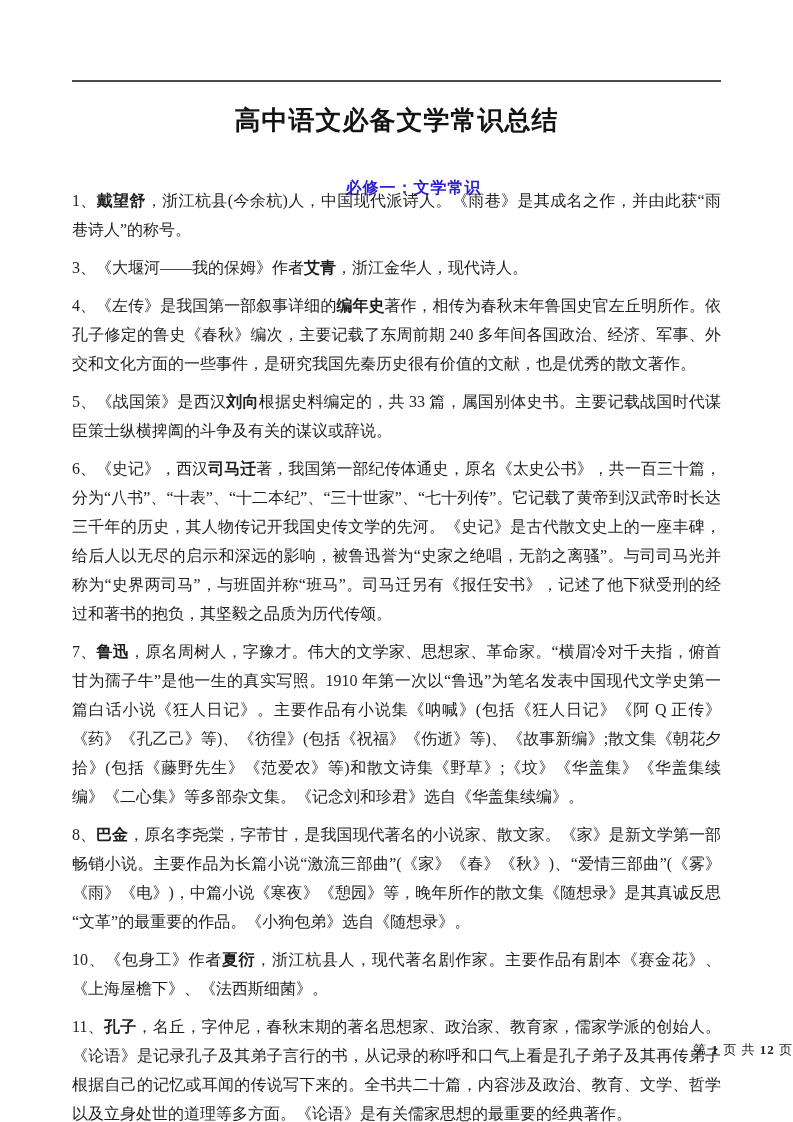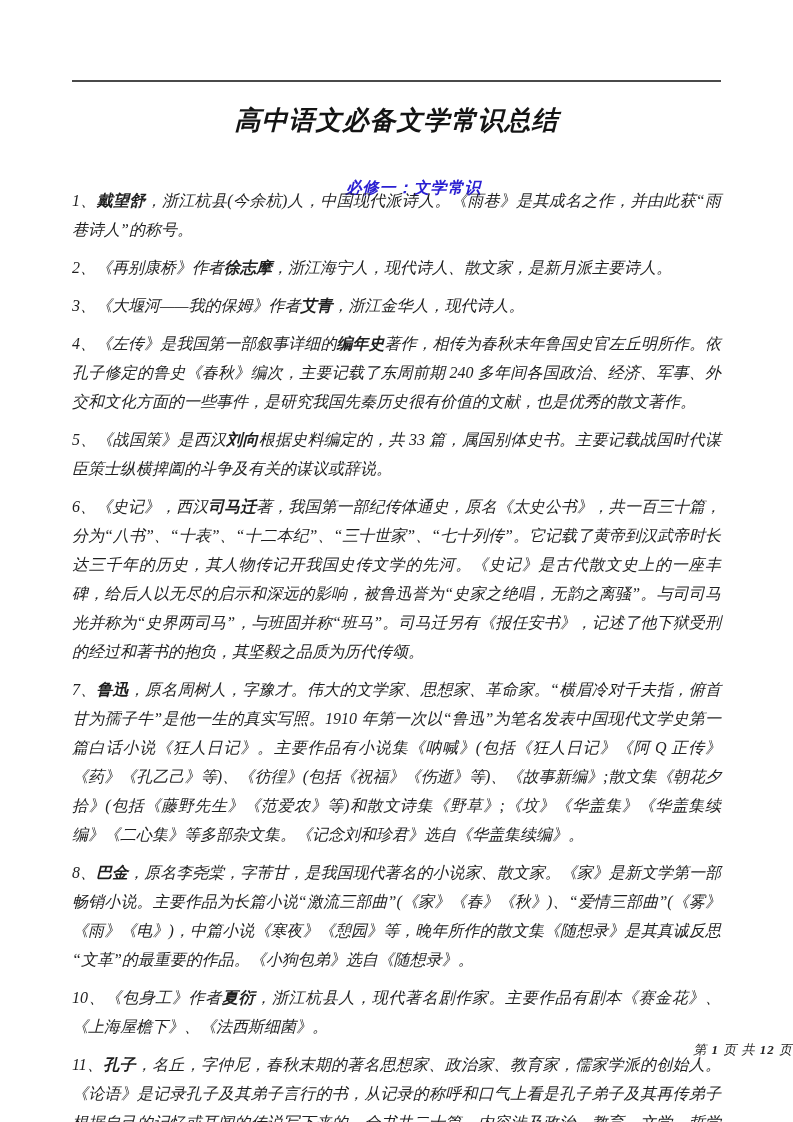--- a/index.html
+++ b/index.html
@@ -1,16 +1,16 @@
 <!DOCTYPE html>
 <html lang="zh" style="--page-bg: #ffffff; --title-color: #141414; --subtitle-color: #2b20d2; --text-color: #1f1f1f; --rule-color: #4a4a4a;"><head>
 <meta charset="utf-8">
 <title>高中语文必备文学常识总结</title>
 <style>
-  * { box-sizing: border-box; font-style: italic; }
+  * { box-sizing: border-box; }
   html, body {
     margin: 0;
     padding: 0;
     background: #ffffff;
   }
   body {
     width: 793px;
     height: 1122px;
     font-family: "Liberation Serif", "DejaVu Serif", serif;
     color: var(--text-color, #1f1f1f);
@@ -88,21 +88,20 @@
 </style>
 </head>
 <body>
 
 <div class="page">
   <div class="header-rule"></div>
   <h1 class="title">高中语文必备文学常识总结</h1>
   <h2 class="subtitle">必修一：文学常识</h2>
   <div class="paragraphs">
       <p class="para"><span>1、</span><span class="bold">戴望舒</span><span>，浙江杭县(今余杭)人，中国现代派诗人。《雨巷》是其成名之作，并由此获“雨巷诗人”的称号。</span></p>
-      <p class="para"><span>2、《再别康桥》作者</span><span class="bold">徐志摩</span><span>，浙江海宁人，现代诗人、散文家，是新月派主要诗人。</span></p>
       <p class="para"><span>3、《大堰河——我的保姆》作者</span><span class="bold">艾青</span><span>，浙江金华人，现代诗人。</span></p>
       <p class="para"><span>4、《左传》是我国第一部叙事详细的</span><span class="bold">编年史</span><span>著作，相传为春秋末年鲁国史官左丘明所作。依孔子修定的鲁史《春秋》编次，主要记载了东周前期 240 多年间各国政治、经济、军事、外交和文化方面的一些事件，是研究我国先秦历史很有价值的文献，也是优秀的散文著作。</span></p>
       <p class="para"><span>5、《战国策》是西汉</span><span class="bold">刘向</span><span>根据史料编定的，共 33 篇，属国别体史书。主要记载战国时代谋臣策士纵横捭阖的斗争及有关的谋议或辞说。</span></p>
       <p class="para"><span>6、《史记》，西汉</span><span class="bold">司马迁</span><span>著，我国第一部纪传体通史，原名《太史公书》，共一百三十篇，分为“八书”、“十表”、“十二本纪”、“三十世家”、“七十列传”。它记载了黄帝到汉武帝时长达三千年的历史，其人物传记开我国史传文学的先河。《史记》是古代散文史上的一座丰碑，给后人以无尽的启示和深远的影响，被鲁迅誉为“史家之绝唱，无韵之离骚”。与司司马光并称为“史界两司马”，与班固并称“班马”。司马迁另有《报任安书》，记述了他下狱受刑的经过和著书的抱负，其坚毅之品质为历代传颂。</span></p>
       <p class="para"><span>7、</span><span class="bold">鲁迅</span><span>，原名周树人，字豫才。伟大的文学家、思想家、革命家。“横眉冷对千夫指，俯首甘为孺子牛”是他一生的真实写照。1910 年第一次以“鲁迅”为笔名发表中国现代文学史第一篇白话小说《狂人日记》。主要作品有小说集《呐喊》(包括《狂人日记》《阿 Q 正传》《药》《孔乙己》等)、《彷徨》(包括《祝福》《伤逝》等)、《故事新编》;散文集《朝花夕拾》(包括《藤野先生》《范爱农》等)和散文诗集《野草》;《坟》《华盖集》《华盖集续编》《二心集》等多部杂文集。《记念刘和珍君》选自《华盖集续编》。</span></p>
       <p class="para"><span>8、</span><span class="bold">巴金</span><span>，原名李尧棠，字芾甘，是我国现代著名的小说家、散文家。《家》是新文学第一部畅销小说。主要作品为长篇小说“激流三部曲”(《家》《春》《秋》)、“爱情三部曲”(《雾》《雨》《电》)，中篇小说《寒夜》《憩园》等，晚年所作的散文集《随想录》是其真诚反思“文革”的最重要的作品。《小狗包弟》选自《随想录》。</span></p>
       <p class="para"><span>10、《包身工》作者</span><span class="bold">夏衍</span><span>，浙江杭县人，现代著名剧作家。主要作品有剧本《赛金花》、《上海屋檐下》、《法西斯细菌》。</span></p>
       <p class="para"><span>11、</span><span class="bold">孔子</span><span>，名丘，字仲尼，春秋末期的著名思想家、政治家、教育家，儒家学派的创始人。《论语》是记录孔子及其弟子言行的书，从记录的称呼和口气上看是孔子弟子及其再传弟子根据自己的记忆或耳闻的传说写下来的。全书共二十篇，内容涉及政治、教育、文学、哲学以及立身处世的道理等多方面。《论语》是有关儒家思想的最重要的经典著作。</span></p>
     </div>
   <div class="footer"><span>第 </span><span class="bold">1</span><span> 页 共 </span><span class="bold">12</span><span> 页</span></div>

